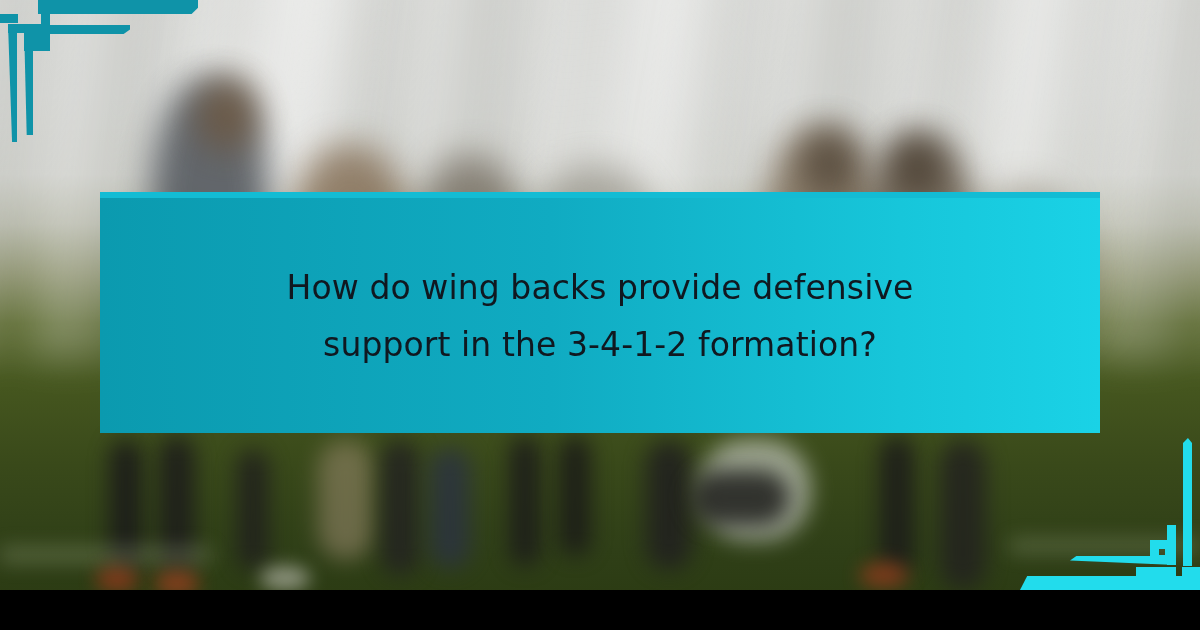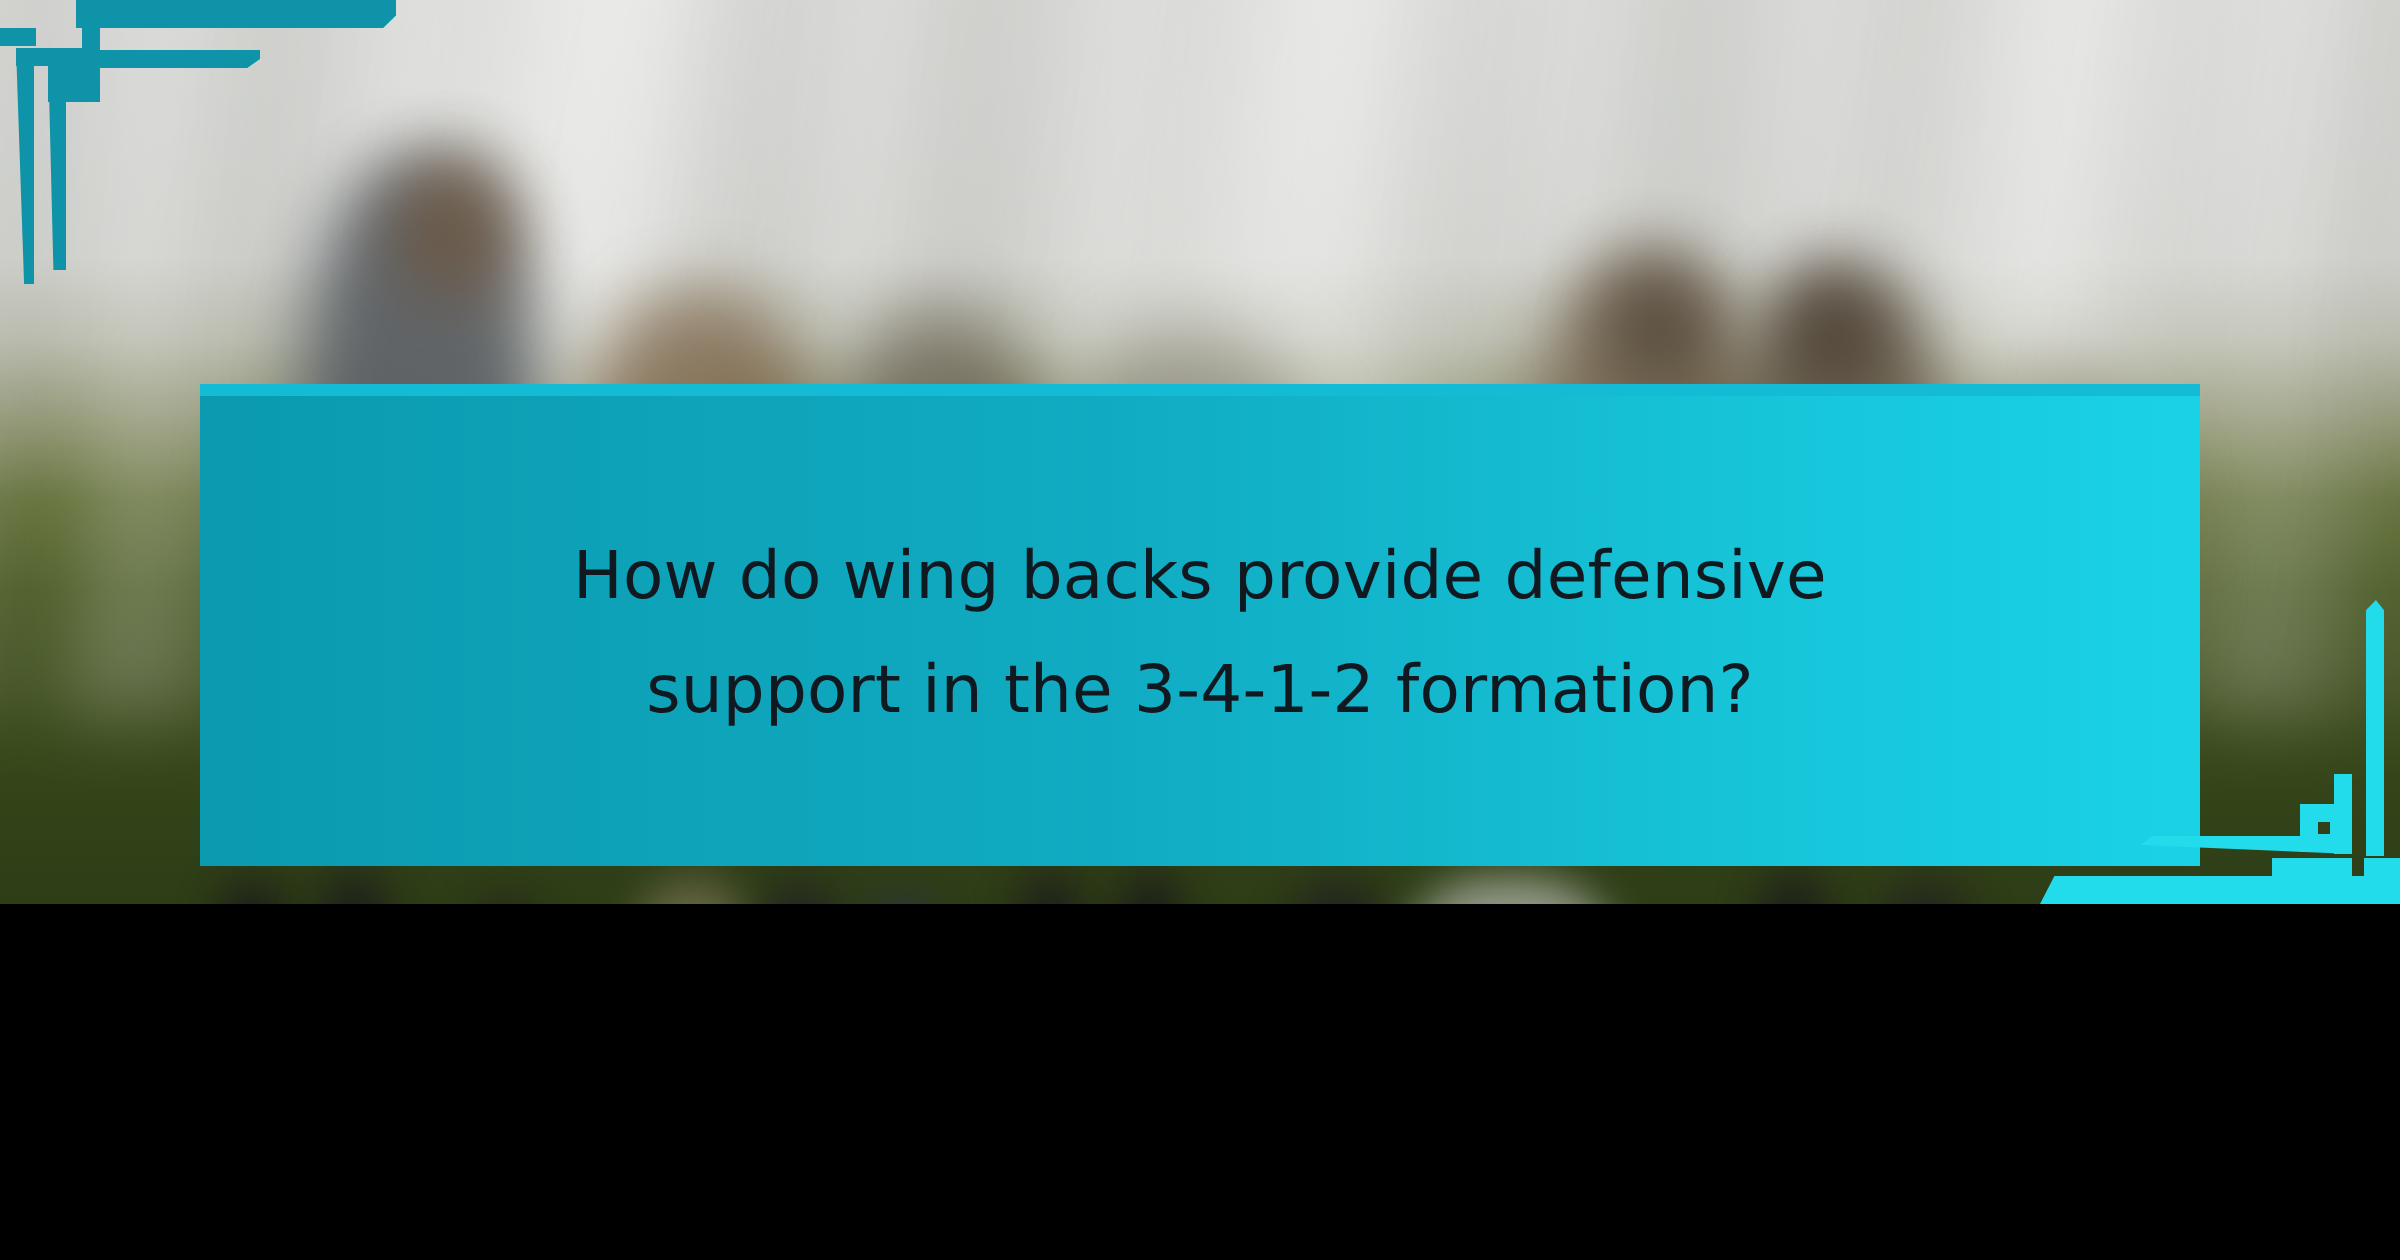--- a/index.html
+++ b/index.html
@@ -3,21 +3,21 @@
 <meta charset="utf-8">
 <style>
   html, body {
     margin: 0;
     padding: 0;
     background: #000;
   }
   #stage {
     position: relative;
     width: 1200px;
-    height: 452px;
+    height: 590px;
     overflow: hidden;
     font-family: "DejaVu Sans", sans-serif;
     background: #0f172a;
   }
 
   
   .bg-layer {
     position: absolute;
     inset: 0;
     overflow: hidden;

